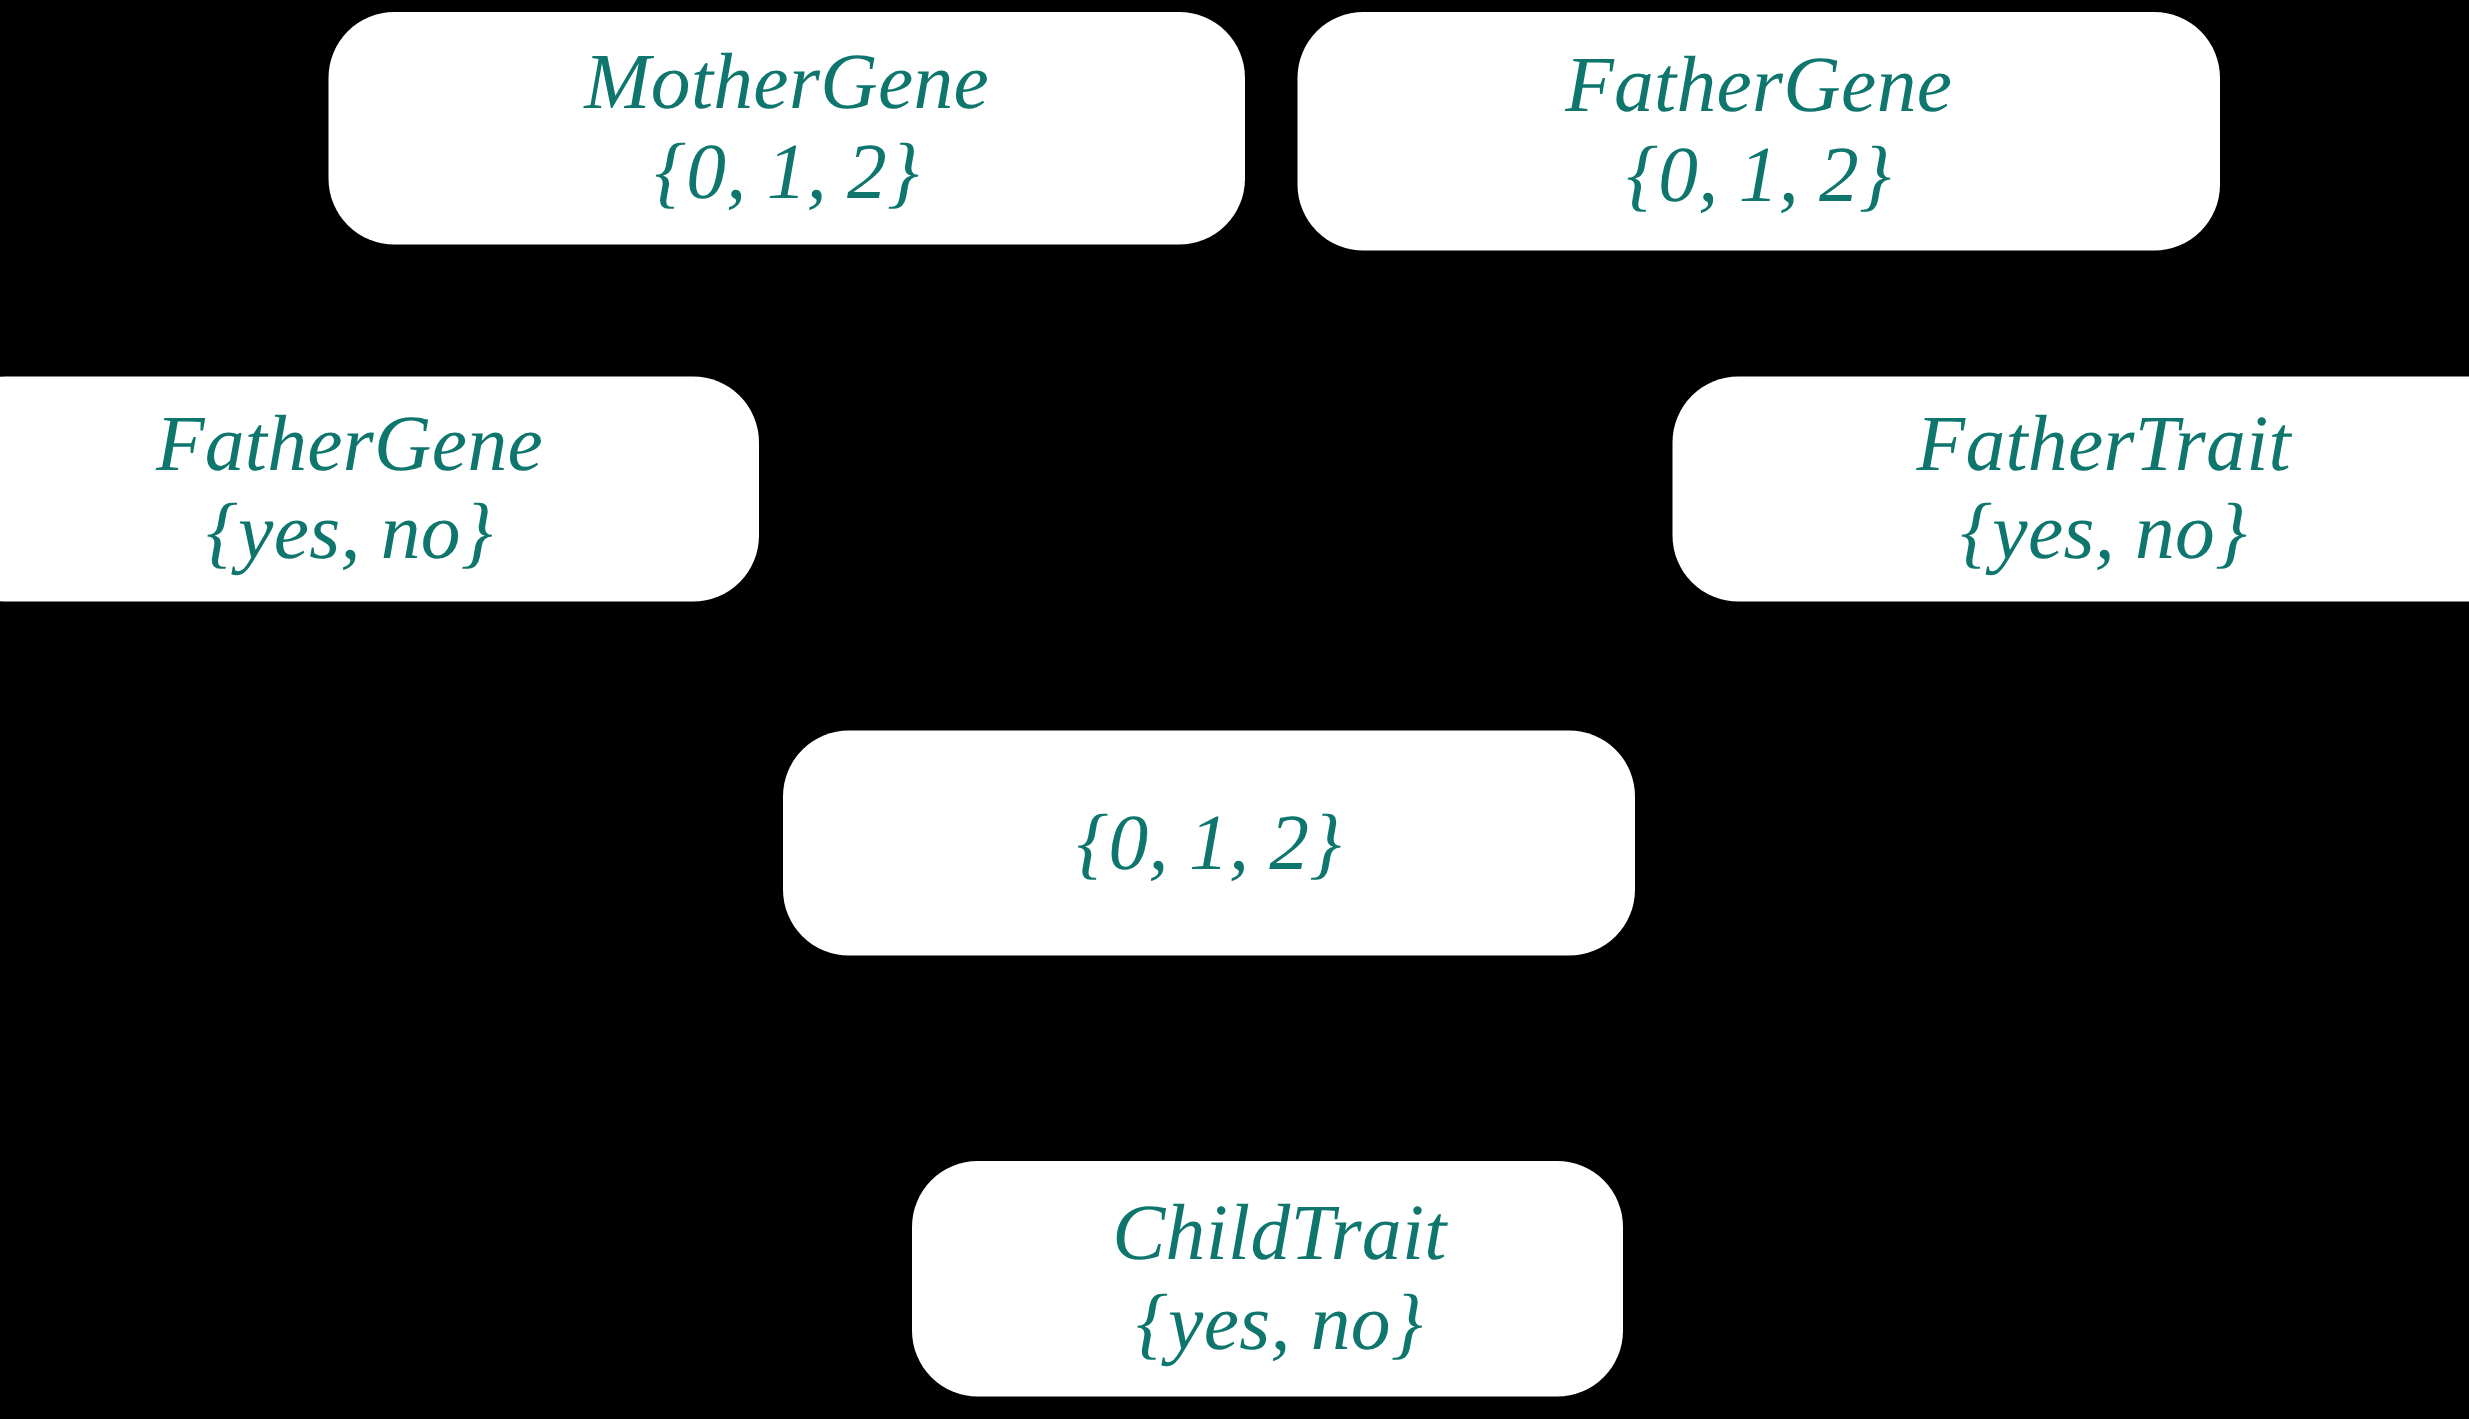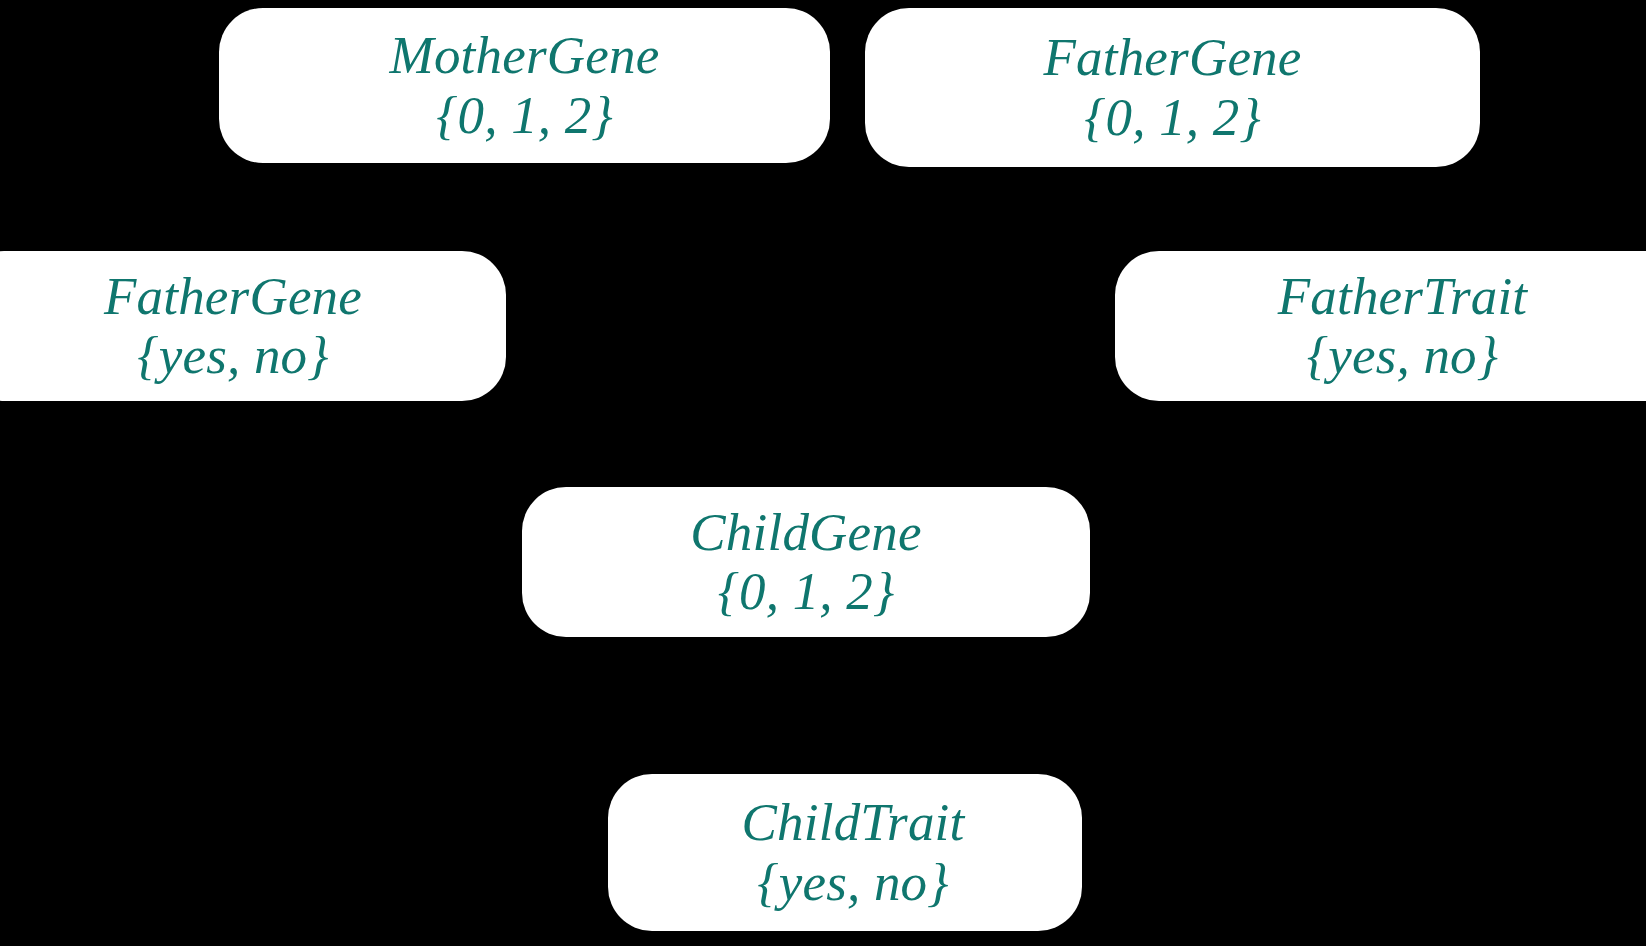--- a/index.html
+++ b/index.html
@@ -84,21 +84,20 @@
     <div class="node-title">FatherGene</div>
     <div class="node-domain">{yes, no}</div>
   </div>
 
   <div class="node" id="node-father-trait">
     <div class="node-title">FatherTrait</div>
     <div class="node-domain">{yes, no}</div>
   </div>
 
   <div class="node" id="node-child-gene">
-    <div class="node-title">ChildGene</div>
     <div class="node-domain">{0, 1, 2}</div>
   </div>
 
   <div class="node" id="node-child-trait">
     <div class="node-title">ChildTrait</div>
     <div class="node-domain">{yes, no}</div>
   </div>
 
 </div>
 

